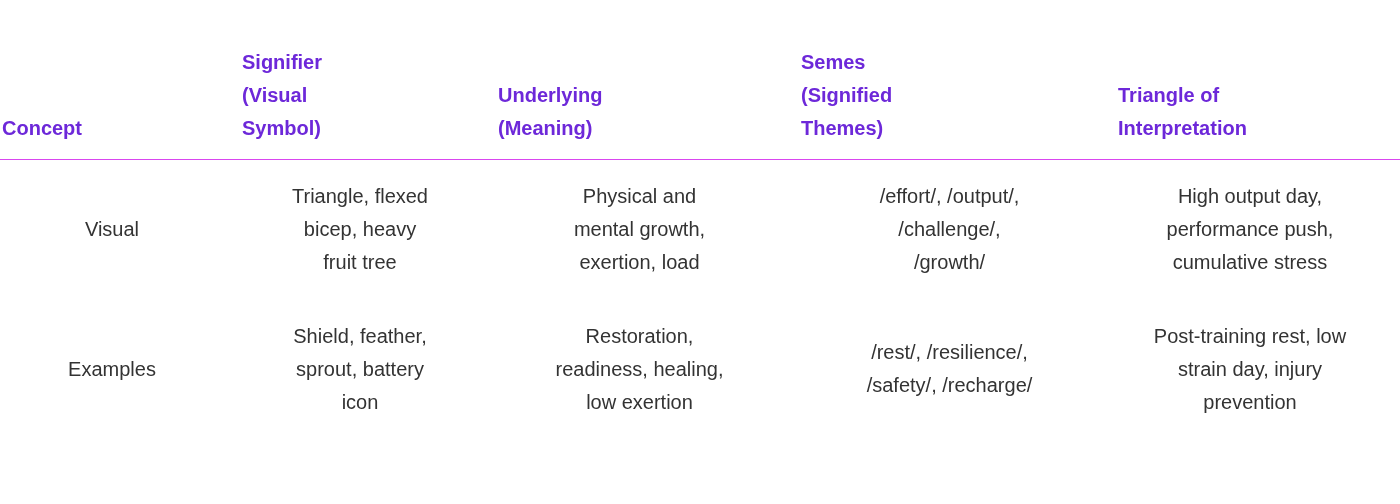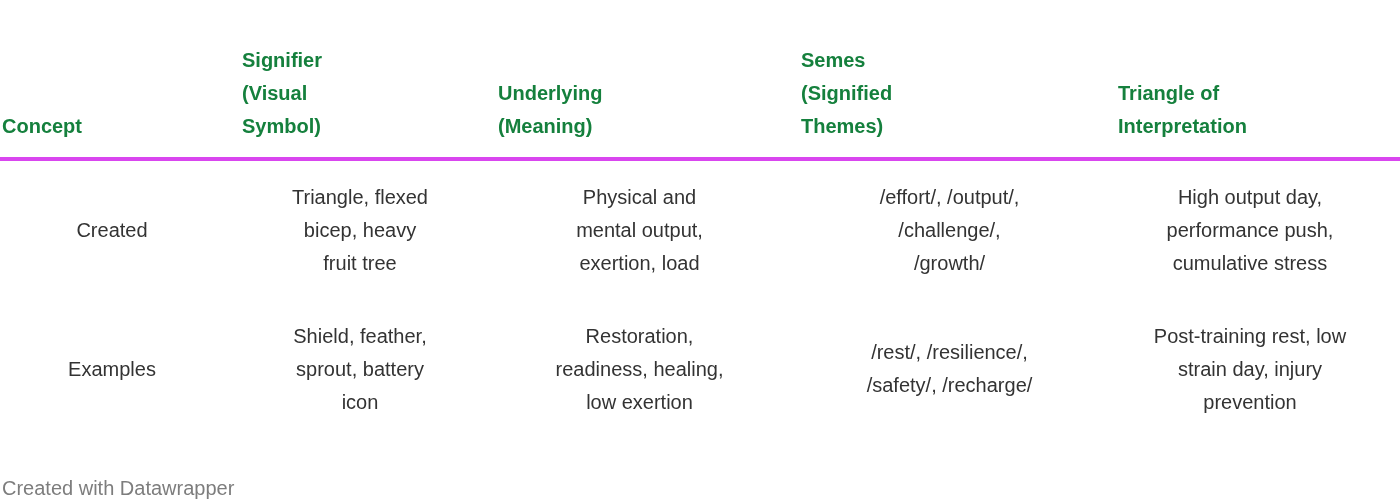--- a/index.html
+++ b/index.html
@@ -26,24 +26,24 @@
   table.dw-table td {
     text-align: left;
     padding: 0 18px 0 2px;
     white-space: pre-line;
     font-size: 20px;
     line-height: 33px;
   }
   table.dw-table thead th {
     vertical-align: bottom;
     font-weight: 700;
-    color: #15803d;
+    color: #6d28d9;
     height: 159px;
     padding-bottom: 14px;
-    border-bottom: 4px solid #d946ef;
+    border-bottom: 1px solid #d946ef;
   }
   table.dw-table tbody td {
     vertical-align: middle;
     font-weight: 400;
     color: #333333;
     height: 140px;
     text-align: center;
   }
   .attribution {
     position: absolute;
@@ -79,26 +79,26 @@
 (Meaning)</th>
         <th>Semes
 (Signified
 Themes)</th>
         <th>Triangle of
 Interpretation</th>
       </tr>
     </thead>
     <tbody>
       <tr>
-        <td>Created</td>
+        <td>Visual</td>
         <td>Triangle, flexed
 bicep, heavy
 fruit tree</td>
         <td>Physical and
-mental output,
+mental growth,
 exertion, load</td>
         <td>/effort/, /output/,
 /challenge/,
 /growth/</td>
         <td>High output day,
 performance push,
 cumulative stress</td>
       </tr>
       <tr>
         <td>Examples</td>
@@ -110,15 +110,14 @@
 low exertion</td>
         <td>/rest/, /resilience/,
 /safety/, /recharge/</td>
         <td>Post-training rest, low
 strain day, injury
 prevention</td>
       </tr>
     </tbody>
   </table>
 
-  <a href="#" class="attribution">Created with Datawrapper</a>
 
 </div>
 
 </body></html>

